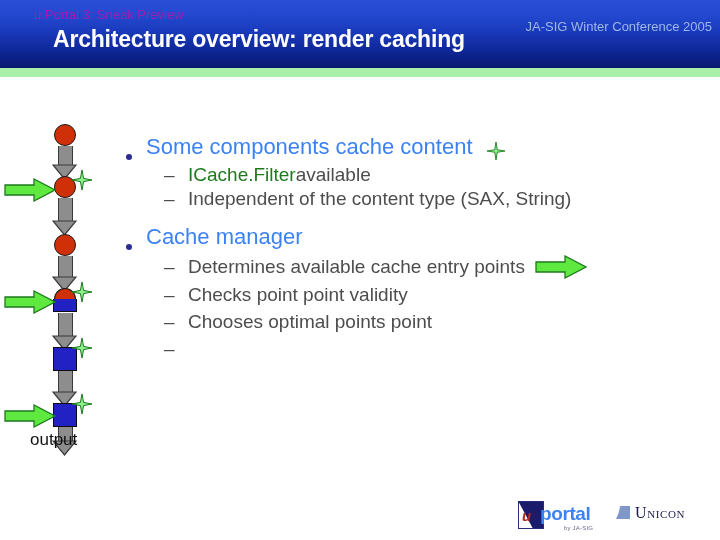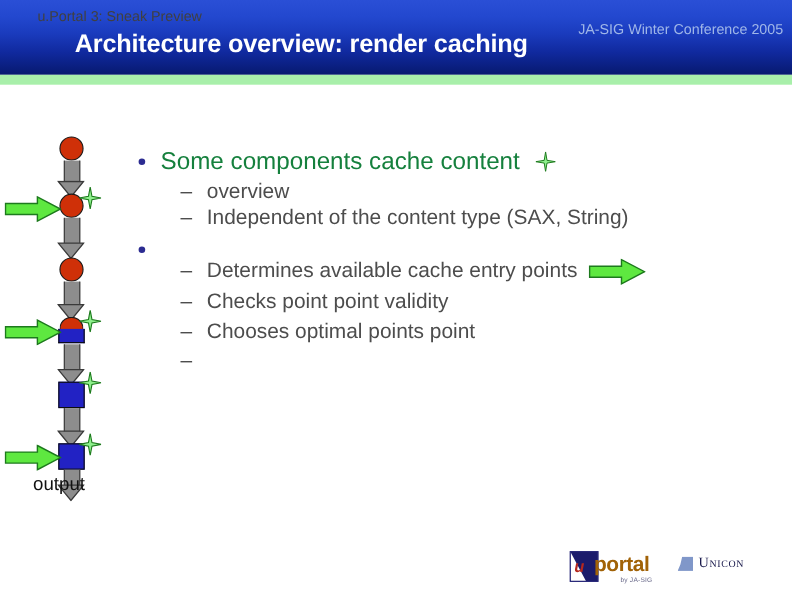--- a/index.html
+++ b/index.html
@@ -27,34 +27,34 @@
   #header-eyebrow {
     position: absolute;
     left: 0; top: 3px;
     width: 720px;
     height: 18px;
   }
   #slide-series-title {
     position: absolute;
     left: 34px; top: 4px;
     font-size: 13px;
-    color: #404040;
+    color: #a21caf;
     white-space: nowrap;
   }
   #conference-name {
     position: absolute;
     right: 8px; top: 16px;
     font-size: 13px;
     color: #9fb6e8;
     white-space: nowrap;
     margin-left: 28px;
   }
   #slide-title {
     position: absolute;
-    left: 68px; top: 26px;
+    left: 53px; top: 26px;
     font-size: 23px;
     font-weight: bold;
     color: #ffffff;
     white-space: nowrap;
     letter-spacing: -0.2px;
   }
   #header-rule {
     position: absolute;
     left: 0; top: 68px;
     width: 720px;
@@ -132,25 +132,25 @@
 
   
   #content {
     position: absolute;
     left: 126px; top: 134px;
     width: 594px;
   }
   .bullet-l1 {
     position: relative;
     font-size: 22px;
-    color: #15803d;
+    color: #3b82f6;
     margin: 0 0 2px 0;
     white-space: nowrap;
     display: flex;
-    align-items: center;
+    align-items: flex-end;
   }
   .bullet-l1 .dot {
     display: inline-block;
     width: 6px; height: 6px;
     border-radius: 50%;
     background: #2b2b91;
     margin-right: 14px;
     flex: none;
   }
   .bullet-l2 {
@@ -210,21 +210,21 @@
     font-style: italic;
     color: #b5281e;
     line-height: 1;
     z-index: 2;
   }
   #uportal-word {
     position: absolute;
     left: 22px; top: 5px;
     font-size: 19px;
     font-weight: bold;
-    color: #a16207;
+    color: #3b82f6;
     letter-spacing: -0.4px;
     line-height: 1;
   }
   #uportal-sub {
     position: absolute;
     left: 46px; top: 26px;
     font-size: 6px;
     color: #6a6a8a;
     letter-spacing: 0.2px;
   }
@@ -236,21 +236,21 @@
   #unicon-mark {
     position: absolute;
     left: 0; top: 3px;
     width: 14px; height: 13px;
     background: #8097c9;
     clip-path: polygon(0 100%, 18% 55%, 30% 0, 100% 0, 100% 100%);
   }
   #unicon-word {
     position: absolute;
     left: 19px; top: 0px;
-    font-size: 13px;
+    font-size: 16px;
     font-variant: small-caps;
     color: #1b1b4d;
     letter-spacing: 0.6px;
     line-height: 1.2;
     font-family: "Liberation Serif", serif;
   }
 </style>
 </head>
 <body>
 
@@ -347,30 +347,32 @@
     <span>Some components cache content</span>
     <span class="inline-sparkle">
       <svg width="18" height="18" viewBox="0 0 20 20">
         <polygon points="10,0 11.4,8.6 20,10 11.4,11.4 10,20 8.6,11.4 0,10 8.6,8.6" fill="#8ef08c" stroke="#1d7a1d" stroke-width="1"></polygon>
       </svg>
     </span>
   </div>
 
   <div class="bullet-l2" style="margin-top:4px;">
     <span class="dash">–</span>
-    <span> overview</span>
+    <span class="kw-green">ICache.Filter</span>
+    <span> available</span>
   </div>
 
   <div class="bullet-l2">
     <span class="dash">–</span>
     <span>Independent of the content type (SAX, String)</span>
   </div>
 
   <div class="bullet-l1" style="margin-top:14px;">
     <span class="dot"></span>
+    <span>Cache manager</span>
   </div>
 
   <div class="bullet-l2" style="margin-top:5px;">
     <span class="dash">–</span>
     <span>Determines available cache entry points</span>
     <span class="inline-arrow">
       <svg width="52" height="24" viewBox="0 0 52 24">
         <polygon points="1,7 30,7 30,1 51,12 30,23 30,17 1,17" fill="#5ee840" stroke="#1d7a1d" stroke-width="1.3"></polygon>
       </svg>
     </span>

